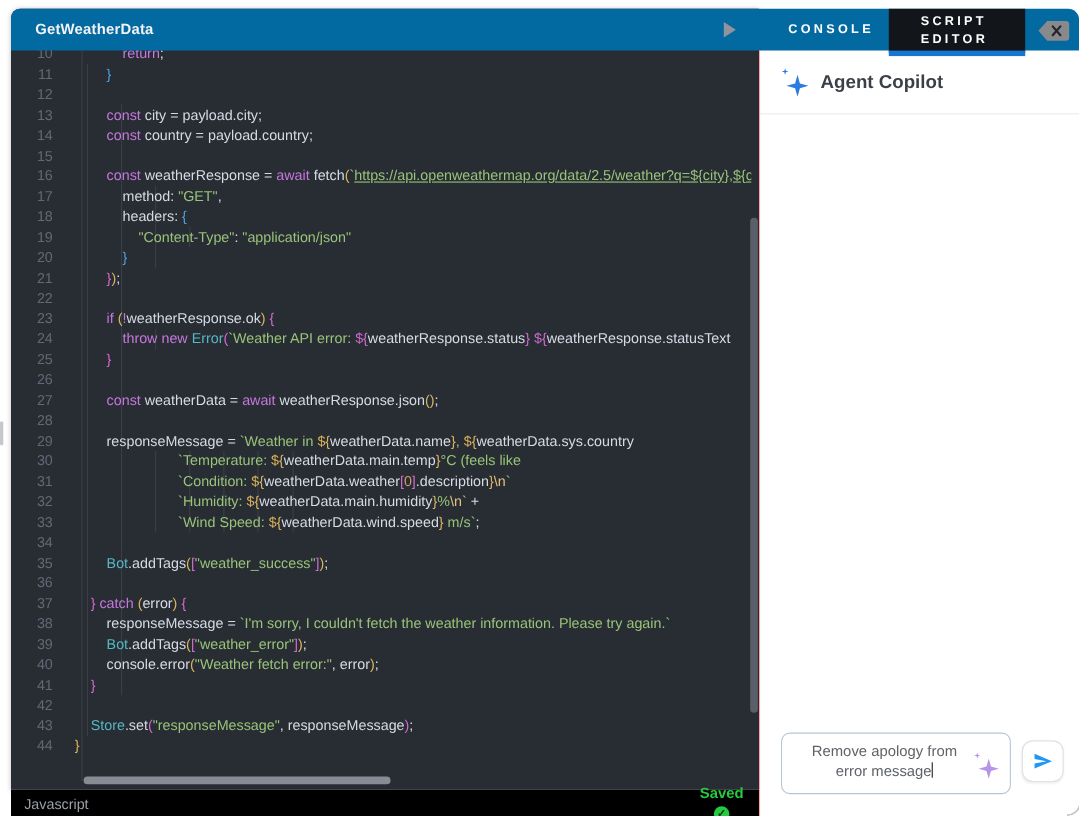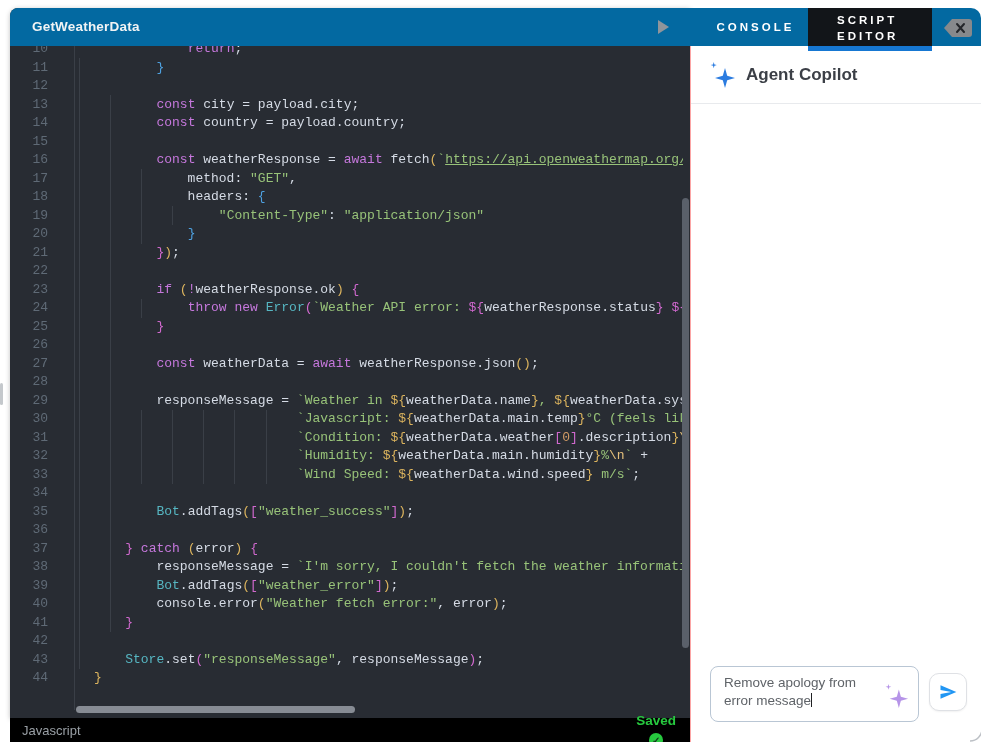--- a/index.html
+++ b/index.html
@@ -22,23 +22,23 @@
   .tab-script { position:absolute; left:798px; top:0; width:124px; height:40px; background:#121519;
     display:flex; align-items:center; justify-content:center; text-align:left; cursor:pointer;
     color:#ffffff; font-size:11.5px; font-weight:bold; letter-spacing:3px; line-height:16px; }
   .tab-script .lbl { width:78px;margin-left:12px; }
   .tab-underline { position:absolute; left:798px; top:38px; width:124px; height:5px; background:#1677d2; }
   .close-btn { position:absolute; left:930px; top:8px; width:38px; height:26px; cursor:pointer; }
 
   
   .code-layer { position:absolute; left:0; top:32px; width:673px; overflow:hidden; }
   .line { display:flex; height:18.5px; line-height:18.5px; white-space:pre;
-    font-family:Liberation Mono, monospace; font-size:13px; }
+    font-family:Liberation Sans, sans-serif; font-size:13px; }
   .ln { width:38px; flex-shrink:0; text-align:right; color:#5f6a76; }
-  .lc { margin-left:46px; color:#d5dbe5; }
+  .lc { margin-left:20px; color:#d5dbe5; }
   .tok-w { color:#d5dbe5; } .tok-k { color:#c678dd; } .tok-s { color:#98c379; }
   .tok-u { color:#98c379; text-decoration:underline; }
   .tok-t { color:#56b6c2; } .tok-n { color:#d19a66; } .tok-e { color:#e5c07b; }
   .tok-b1 { color:#dcb45e; } .tok-b2 { color:#d169cf; } .tok-b3 { color:#4ea1e0; }
 
   .gutter-divider { position:absolute; left:64px; top:36px; width:1px; height:666px; background:#3a3f47; }
   .guide { position:absolute; width:1px; background:#3a3f47; }
 
   .vscroll-thumb { position:absolute; left:672px; top:190px; width:7px; height:450px; background:#5a606a; border-radius:4px; cursor:pointer; }
   .hscroll-thumb { position:absolute; left:66px; top:698px; width:279px; height:7px; background:#878c94; border-radius:4px; cursor:pointer; }
@@ -57,21 +57,21 @@
 
   
   .copilot { position:absolute; left:690px; top:46px; width:331px; height:696px; background:#ffffff; border-left:1px solid #fca5a5; }
   .copilot-header { position:absolute; left:0; top:0; width:291px; height:57px; display:flex; align-items:center; }
   .copilot-title { font-size:17px; font-weight:bold; color:#3b3f46; margin-left:10px; }
   .copilot-divider { position:absolute; left:0; top:57px; width:291px; height:1px; background:#e8eaed; }
   .spark-big { margin-left:19px; }
 
   .prompt-box { position:absolute; left:19px; top:620px; width:209px; height:56px; border:1.5px solid #b9c6d4; border-radius:8px;
     background:#fff; padding:7px 34px 7px 13px; cursor:text; }
-  .prompt-text { font-size:13.5px; color:#5f6368; line-height:18px; }
+  .prompt-text { font-size:13.5px; color:#5f6368; line-height:18px;text-align:center; }
   .caret { display:inline-block; width:1.2px; height:14px; background:#202124; vertical-align:-2px; }
   .prompt-spark { position:absolute; right:9px; top:17px; }
 
   .send-btn { position:absolute; left:238px; top:627px; width:38px; height:38px; border:1px solid #dfe1e5; border-radius:10px;
     background:#fff; display:flex; align-items:center; justify-content:center; cursor:pointer; box-shadow:0 1px 2px rgba(0,0,0,.06); }
 
   .resize-corner { position:absolute; left:278px; top:682px; }
 </style>
 </head>
 <body>
@@ -106,21 +106,21 @@
         <div class="line"><span class="ln">20</span><span class="lc"><span class="tok-w">            </span><span class="tok-b3">}</span></span></div>
         <div class="line"><span class="ln">21</span><span class="lc"><span class="tok-w">        </span><span class="tok-b2">}</span><span class="tok-b1">)</span><span class="tok-w">;</span></span></div>
         <div class="line"><span class="ln">22</span><span class="lc"></span></div>
         <div class="line"><span class="ln">23</span><span class="lc"><span class="tok-w">        </span><span class="tok-k">if</span><span class="tok-w"> </span><span class="tok-b1">(</span><span class="tok-k">!</span><span class="tok-w">weatherResponse.ok</span><span class="tok-b1">)</span><span class="tok-w"> </span><span class="tok-b2">{</span></span></div>
         <div class="line"><span class="ln">24</span><span class="lc"><span class="tok-w">            </span><span class="tok-k">throw</span><span class="tok-w"> </span><span class="tok-k">new</span><span class="tok-w"> </span><span class="tok-t">Error</span><span class="tok-b2">(</span><span class="tok-s">`Weather API error: </span><span class="tok-b2">${</span><span class="tok-w">weatherResponse.status</span><span class="tok-b2">}</span><span class="tok-s"> </span><span class="tok-b2">${</span><span class="tok-w">weatherResponse.statusText</span></span></div>
         <div class="line"><span class="ln">25</span><span class="lc"><span class="tok-w">        </span><span class="tok-b2">}</span></span></div>
         <div class="line"><span class="ln">26</span><span class="lc"></span></div>
         <div class="line"><span class="ln">27</span><span class="lc"><span class="tok-w">        </span><span class="tok-k">const</span><span class="tok-w"> weatherData = </span><span class="tok-k">await</span><span class="tok-w"> weatherResponse.json</span><span class="tok-b1">()</span><span class="tok-w">;</span></span></div>
         <div class="line"><span class="ln">28</span><span class="lc"></span></div>
         <div class="line"><span class="ln">29</span><span class="lc"><span class="tok-w">        responseMessage = </span><span class="tok-s">`Weather in </span><span class="tok-b1">${</span><span class="tok-w">weatherData.name</span><span class="tok-b1">}</span><span class="tok-s">, </span><span class="tok-b1">${</span><span class="tok-w">weatherData.sys.country</span></span></div>
-        <div class="line"><span class="ln">30</span><span class="lc"><span class="tok-w">                          </span><span class="tok-s">`Javascript: </span><span class="tok-b1">${</span><span class="tok-w">weatherData.main.temp</span><span class="tok-b1">}</span><span class="tok-s">°C (feels like </span></span></div>
+        <div class="line"><span class="ln">30</span><span class="lc"><span class="tok-w">                          </span><span class="tok-s">`Temperature: </span><span class="tok-b1">${</span><span class="tok-w">weatherData.main.temp</span><span class="tok-b1">}</span><span class="tok-s">°C (feels like </span></span></div>
         <div class="line"><span class="ln">31</span><span class="lc"><span class="tok-w">                          </span><span class="tok-s">`Condition: </span><span class="tok-b1">${</span><span class="tok-w">weatherData.weather</span><span class="tok-b2">[</span><span class="tok-n">0</span><span class="tok-b2">]</span><span class="tok-w">.description</span><span class="tok-b1">}</span><span class="tok-e">\n</span><span class="tok-s">`</span></span></div>
         <div class="line"><span class="ln">32</span><span class="lc"><span class="tok-w">                          </span><span class="tok-s">`Humidity: </span><span class="tok-b1">${</span><span class="tok-w">weatherData.main.humidity</span><span class="tok-b1">}</span><span class="tok-s">%</span><span class="tok-e">\n</span><span class="tok-s">`</span><span class="tok-w"> +</span></span></div>
         <div class="line"><span class="ln">33</span><span class="lc"><span class="tok-w">                          </span><span class="tok-s">`Wind Speed: </span><span class="tok-b1">${</span><span class="tok-w">weatherData.wind.speed</span><span class="tok-b1">}</span><span class="tok-s"> m/s`</span><span class="tok-w">;</span></span></div>
         <div class="line"><span class="ln">34</span><span class="lc"></span></div>
         <div class="line"><span class="ln">35</span><span class="lc"><span class="tok-w">        </span><span class="tok-t">Bot</span><span class="tok-w">.addTags</span><span class="tok-b1">(</span><span class="tok-b2">[</span><span class="tok-s">"weather_success"</span><span class="tok-b2">]</span><span class="tok-b1">)</span><span class="tok-w">;</span></span></div>
         <div class="line"><span class="ln">36</span><span class="lc"></span></div>
         <div class="line"><span class="ln">37</span><span class="lc"><span class="tok-w">    </span><span class="tok-b2">}</span><span class="tok-w"> </span><span class="tok-k">catch</span><span class="tok-w"> </span><span class="tok-b1">(</span><span class="tok-w">error</span><span class="tok-b1">)</span><span class="tok-w"> </span><span class="tok-b2">{</span></span></div>
         <div class="line"><span class="ln">38</span><span class="lc"><span class="tok-w">        responseMessage = </span><span class="tok-s">`I'm sorry, I couldn't fetch the weather information. Please try again.`</span></span></div>
         <div class="line"><span class="ln">39</span><span class="lc"><span class="tok-w">        </span><span class="tok-t">Bot</span><span class="tok-w">.addTags</span><span class="tok-b1">(</span><span class="tok-b2">[</span><span class="tok-s">"weather_error"</span><span class="tok-b2">]</span><span class="tok-b1">)</span><span class="tok-w">;</span></span></div>
         <div class="line"><span class="ln">40</span><span class="lc"><span class="tok-w">        console.error</span><span class="tok-b1">(</span><span class="tok-s">"Weather fetch error:"</span><span class="tok-w">, error</span><span class="tok-b1">)</span><span class="tok-w">;</span></span></div>

